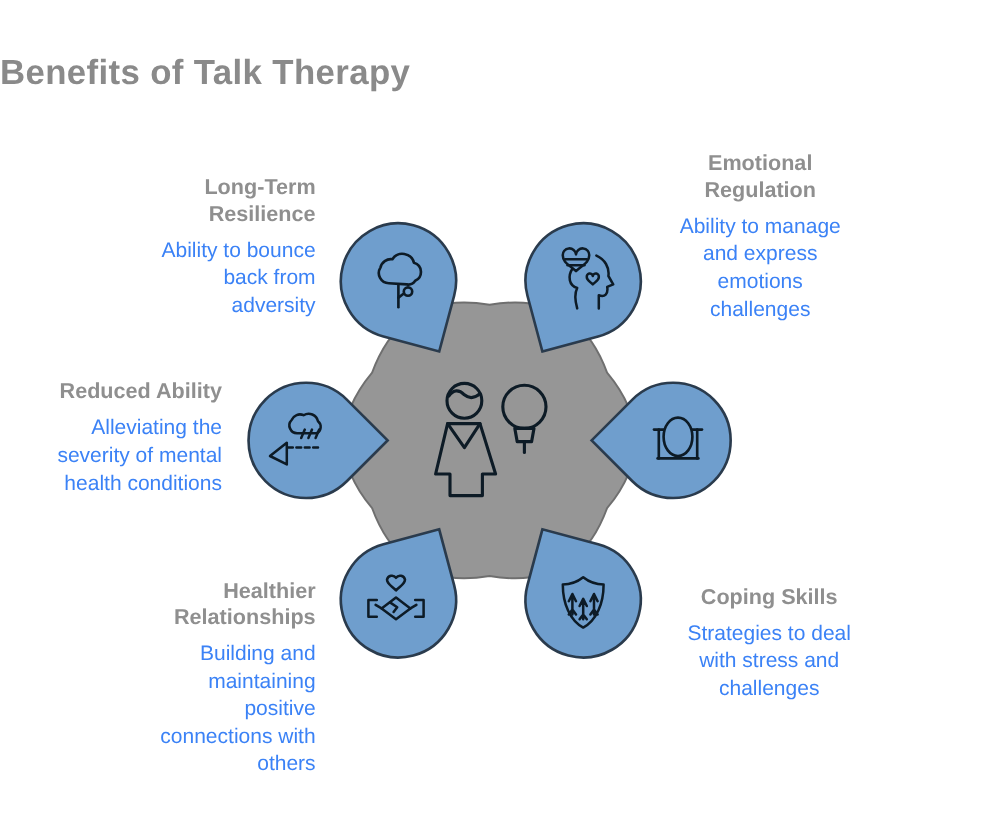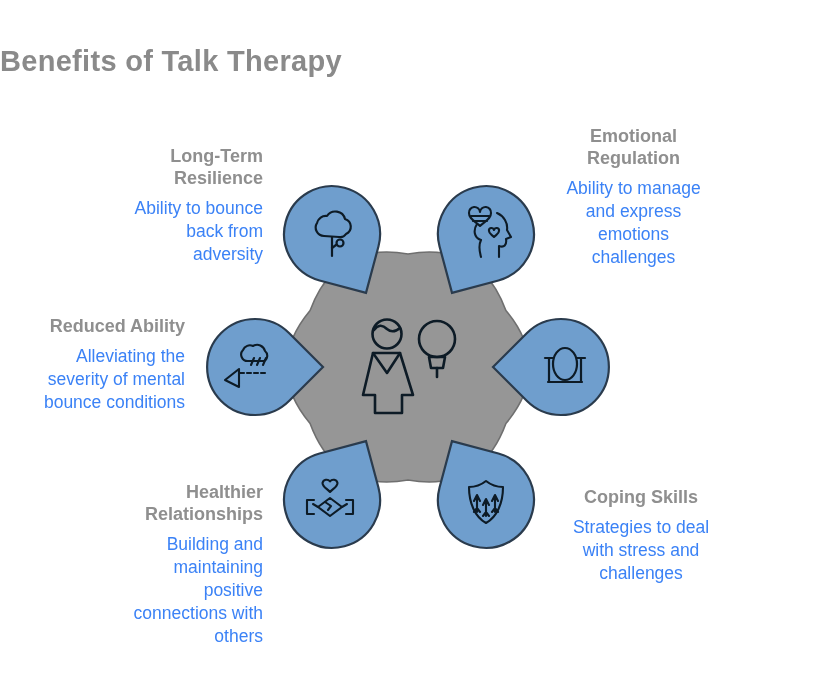--- a/index.html
+++ b/index.html
@@ -151,21 +151,21 @@
     <p>Ability to bounce back from adversity</p>
   </div>
 
   <div class="benefit align-left" id="b-regulation">
     <h3>Emotional Regulation</h3>
     <p>Ability to manage and express emotions challenges</p>
   </div>
 
   <div class="benefit align-right" id="b-symptoms">
     <h3>Reduced Ability</h3>
-    <p>Alleviating the severity of mental bounce conditions</p>
+    <p>Alleviating the severity of mental health conditions</p>
   </div>
 
 
   <div class="benefit align-right" id="b-relationships">
     <h3>Healthier Relationships</h3>
     <p>Building and maintaining positive connections with others</p>
   </div>
 
   <div class="benefit align-left" id="b-coping">
     <h3>Coping Skills</h3>

